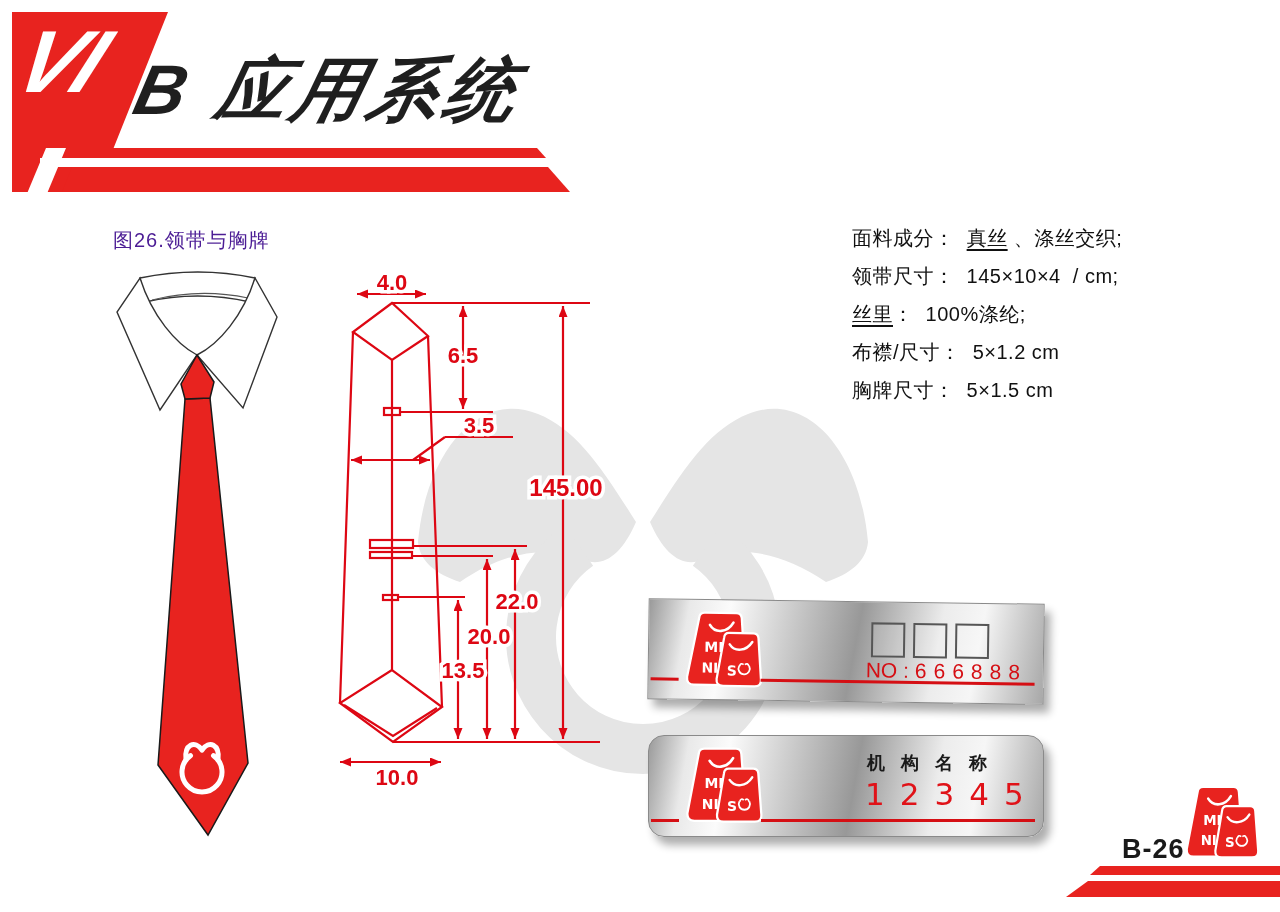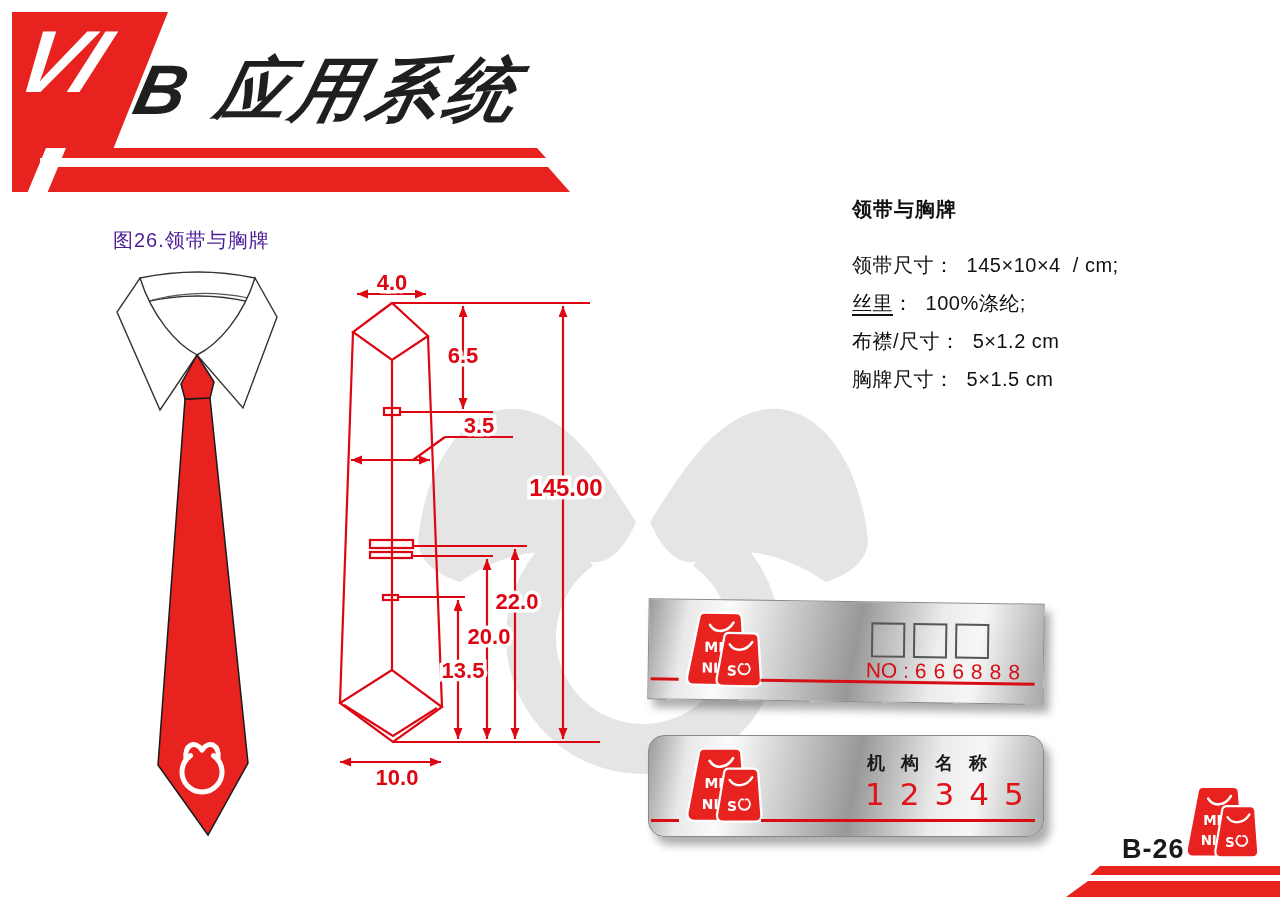--- a/index.html
+++ b/index.html
@@ -143,22 +143,22 @@
       <text x="146" y="171">3.5</text>
       <text x="233" y="234" font-size="24">145.00</text>
       <text x="184" y="347">22.0</text>
       <text x="156" y="382">20.0</text>
       <text x="130" y="416">13.5</text>
       <text x="64" y="523">10.0</text>
     </g>
   </svg>
 
   <div class="specs">
-    <div class="t">领带与胸牌</div>
     <div class="lines">
+      <div class="ln"><span>面料成分：  </span><span class="u">真丝</span><span> 、涤丝交织;</span></div>
       <div class="ln">领带尺寸：  145×10×4  / cm;</div>
       <div class="ln"><span class="u">丝里</span><span>：  100%涤纶;</span></div>
       <div class="ln">布襟/尺寸：  5×1.2 cm</div>
       <div class="ln">胸牌尺寸：  5×1.5 cm</div>
     </div>
   </div>
 
   <div class="badge badge1">
     <svg class="logo" width="88" height="80" viewBox="0 0 100 92">
       <use href="#bags-logo"></use>

